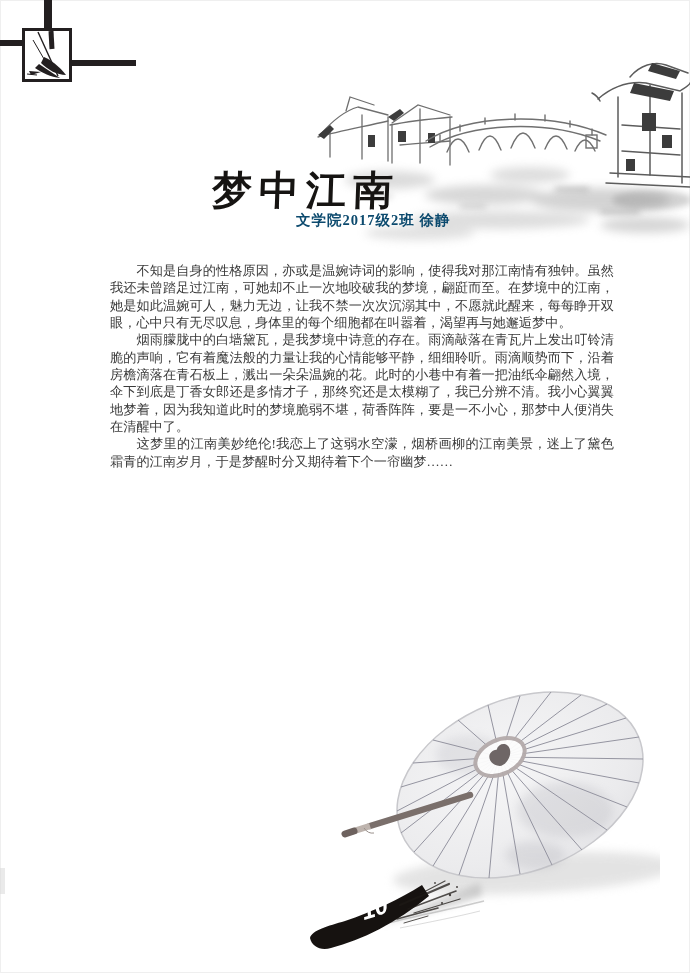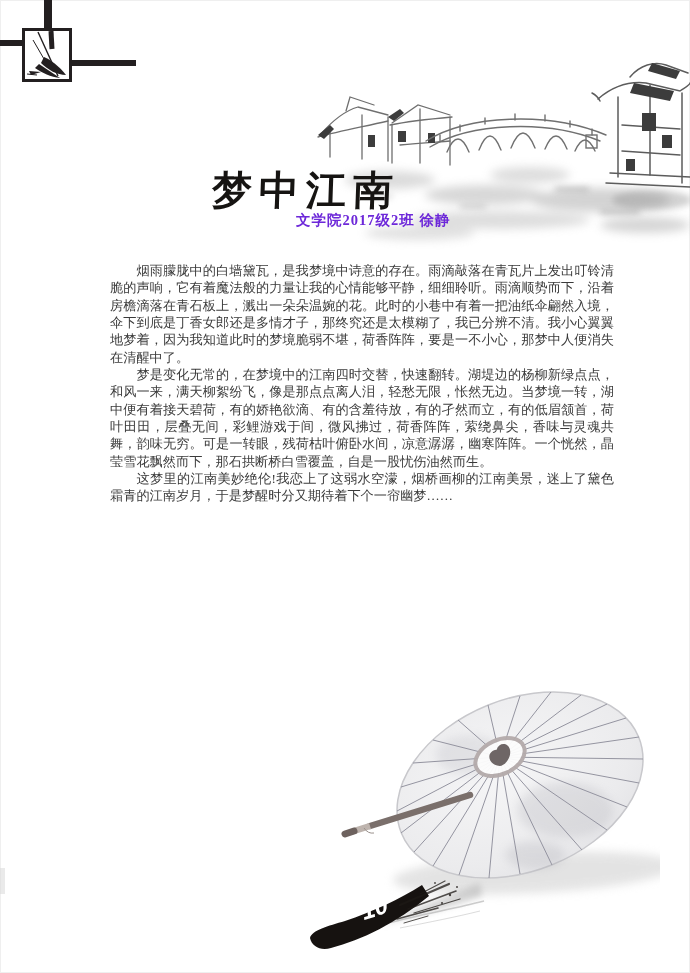--- a/index.html
+++ b/index.html
@@ -22,21 +22,21 @@
   .bridge{position:absolute;left:300px;top:55px;width:390px;height:195px;}
   
   .title{
     position:absolute;left:212px;top:163px;margin:0;
     font-size:40px;font-weight:900;letter-spacing:7px;color:#161412;
     font-family:"Liberation Serif",serif;transform:skewX(-2deg);
     white-space:nowrap;
   }
   .byline{
     position:absolute;left:296px;top:211px;
-    font-size:14.5px;font-weight:bold;letter-spacing:1px;color:#6d28d9;
+    font-size:14.5px;font-weight:bold;letter-spacing:1px;color:#0c4a6e;
     white-space:nowrap;
   }
   
   .article{
     position:absolute;left:110px;top:262px;width:504px;
     font-size:13.2px;line-height:17.35px;color:#3a3a3a;
     text-align:justify;word-break:break-all;
   }
   .article p{margin:0;text-indent:2em;}
   
@@ -138,22 +138,22 @@
     </g>
     <g filter="url(#b3)" opacity=".4">
       <ellipse cx="352" cy="145" rx="40" ry="10" fill="#8f8f8f"></ellipse>
     </g>
   </svg>
 
   <h1 class="title">梦中江南</h1>
   <div class="byline">文学院2017级2班 徐静</div>
 
   <div class="article">
+    <p>不知是自身的性格原因，亦或是温婉诗词的影响，使得我对那江南情有独钟。虽然我还未曾踏足过江南，可她却不止一次地咬破我的梦境，翩跹而至。在梦境中的江南，她是如此温婉可人，魅力无边，让我不禁一次次沉溺其中，不愿就此醒来，每每睁开双眼，心中只有无尽叹息，身体里的每个细胞都在叫嚣着，渴望再与她邂逅梦中。</p>
     <p>烟雨朦胧中的白墙黛瓦，是我梦境中诗意的存在。雨滴敲落在青瓦片上发出叮铃清脆的声响，它有着魔法般的力量让我的心情能够平静，细细聆听。雨滴顺势而下，沿着房檐滴落在青石板上，溅出一朵朵温婉的花。此时的小巷中有着一把油纸伞翩然入境，伞下到底是丁香女郎还是多情才子，那终究还是太模糊了，我已分辨不清。我小心翼翼地梦着，因为我知道此时的梦境脆弱不堪，荷香阵阵，要是一不小心，那梦中人便消失在清醒中了。</p>
-    <p>梦是变化无常的，在梦境中的江南四时交替，快速翻转。湖堤边的杨柳新绿点点，和风一来，满天柳絮纷飞，像是那点点离人泪，轻愁无限，怅然无边。当梦境一转，湖中便有着接天碧荷，有的娇艳欲滴、有的含羞待放，有的孑然而立，有的低眉颔首，荷叶田田，层叠无间，彩鲤游戏于间，微风拂过，荷香阵阵，萦绕鼻尖，香味与灵魂共舞，韵味无穷。可是一转眼，残荷枯叶俯卧水间，凉意潺潺，幽寒阵阵。一个恍然，晶莹雪花飘然而下，那石拱断桥白雪覆盖，自是一股忧伤油然而生。</p>
     <p>这梦里的江南美妙绝伦!我恋上了这弱水空濛，烟桥画柳的江南美景，迷上了黛色霜青的江南岁月，于是梦醒时分又期待着下个一帘幽梦……</p>
   </div>
 
   <svg class="umbrella" viewBox="0 0 330 255">
     <defs>
       <filter id="ub3" x="-50%" y="-50%" width="200%" height="200%">
           <feGaussianBlur stdDeviation="3"></feGaussianBlur>
         </filter>
       <filter id="ub5" x="-50%" y="-50%" width="200%" height="200%">
           <feGaussianBlur stdDeviation="5"></feGaussianBlur>

